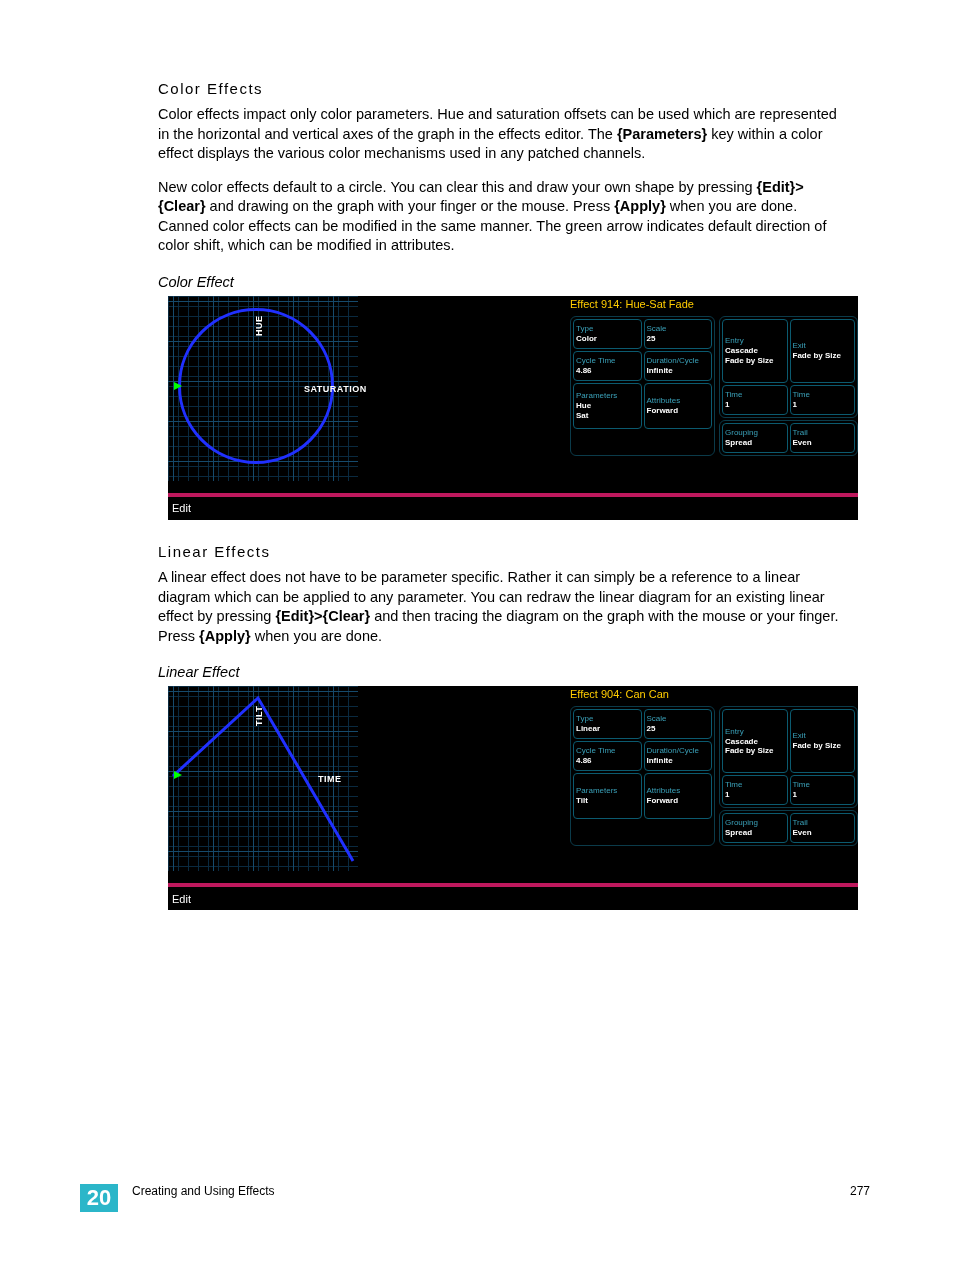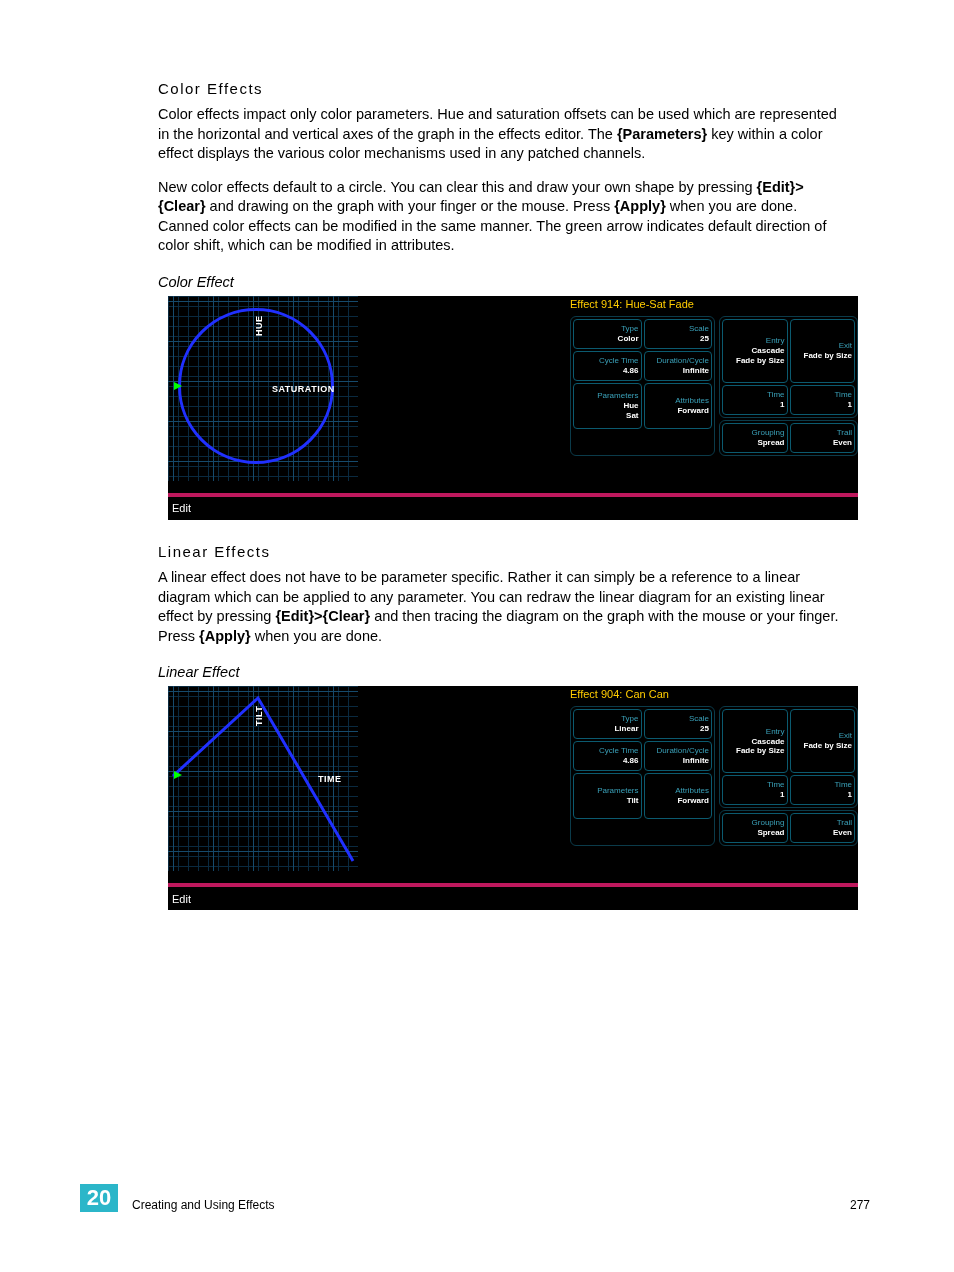--- a/index.html
+++ b/index.html
@@ -77,21 +77,21 @@
     font-size: 9px;
     letter-spacing: 0.5px;
     z-index: 6;
   }
   .axis-y {
     transform: rotate(-90deg);
     transform-origin: left top;
     left: 86px;
     top: 40px;
   }
-  .axis-x { left: 104px; top: 88px; }
+  .axis-x { left: 136px; top: 88px; }
   .circle-shape {
     position: absolute;
     width: 150px; height: 150px;
     border: 3px solid #2030ff;
     border-radius: 50%;
     left: 10px; top: 12px;
     z-index: 2;
   }
   .green-arrow {
     position: absolute;
@@ -132,21 +132,21 @@
     flex-direction: column;
     gap: 2px;
   }
   .colL { flex: 1; }
   .colR { flex: 1; }
   .colL-row { display: flex; gap: 2px; }
   .cell {
     flex: 1;
     border: 1px solid #0b5a6f;
     border-radius: 4px;
-    text-align: right;
+    text-align: left;
     min-height: 30px;
     padding: 2px 2px;
     box-sizing: border-box;
     display: flex;
     flex-direction: column;
     justify-content: center;
   }
   .tall { min-height: 64px; }
   .taller { min-height: 46px; }
   .tlabel { color: #3aa0b8; font-size: 8px; margin-bottom: 1px; }
@@ -159,21 +159,21 @@
     align-items: center;
     padding-left: 4px;
     font-size: 11px;
     margin-top: 12px;
   }
   .footer {
     position: absolute;
     left: 80px;
     bottom: 60px;
     display: flex;
-    align-items: flex-end;
+    align-items: flex-start;
     width: 790px;
   }
   .chap-box {
     background: #2bb6c9;
     color: #fff;
     font-weight: bold;
     font-size: 22px;
     width: 38px;
     height: 28px;
     display: flex;

